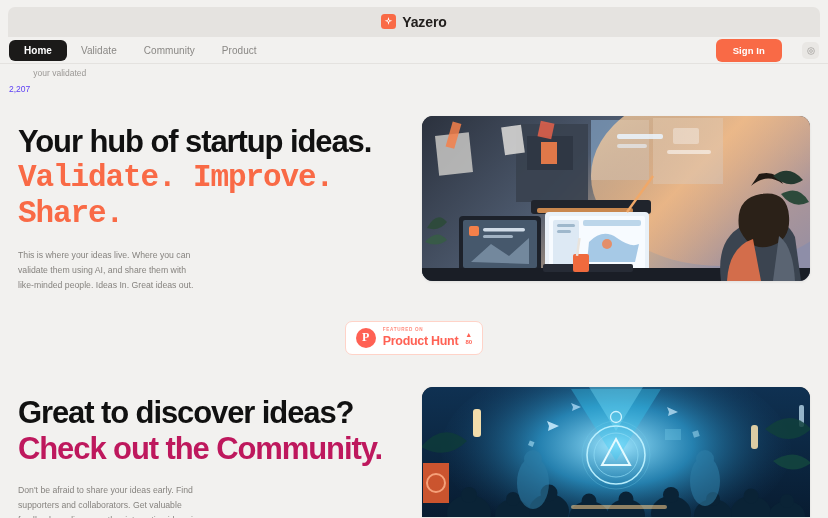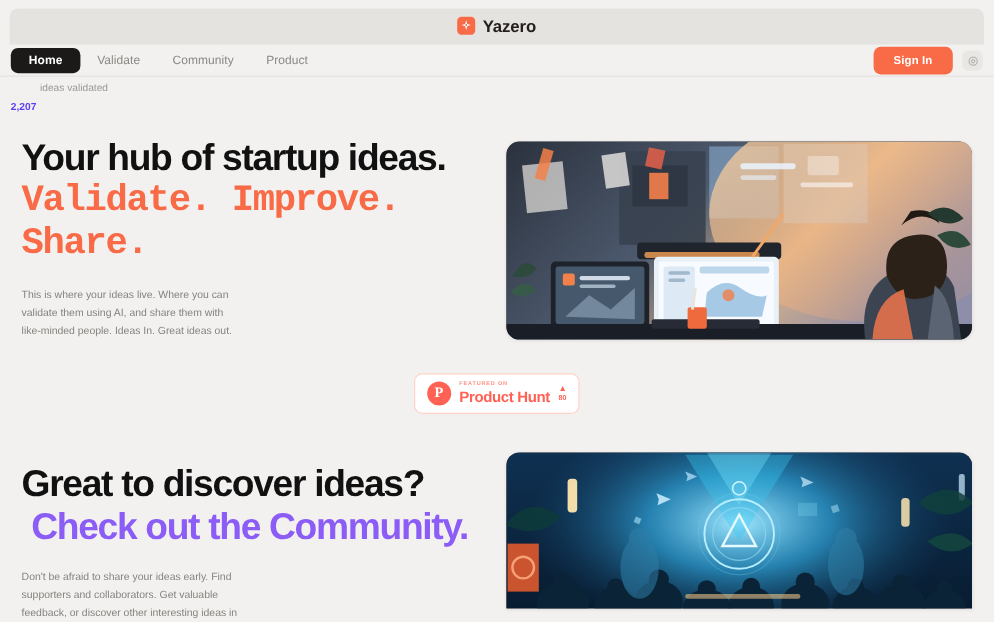--- a/index.html
+++ b/index.html
@@ -69,21 +69,21 @@
   .nav-item.active {
     background: #1b1a19;
     color: #ffffff;
     font-weight: 600;
     padding: 5px 15px;
   }
   .nav-right {
     margin-left: auto;
     display: flex;
     align-items: center;
-    gap: 8px;
+    gap: 20px;
   }
   .signin-btn {
     background: #f96a46;
     color: #fff;
     font-size: 9.5px;
     font-weight: 700;
     border: none;
     border-radius: 6px;
     padding: 6px 17px;
     cursor: pointer;
@@ -100,44 +100,44 @@
 
   
   .stat-strip {
     height: 18px;
     display: flex;
     align-items: center;
     padding: 0 9px;
     font-size: 8.5px;
     background: #f2f1ef;
   }
-  .stat-num { color: #5b3df5; font-weight: 700; margin-right: 3px; margin-top: 32px; }
+  .stat-num { color: #5b3df5; font-weight: 400; margin-right: 3px; margin-top: 32px; }
   .stat-label { color: #9b9895; }
 
   
   .section {
     display: flex;
     align-items: flex-start;
     padding: 0 18px;
     gap: 24px;
   }
-  .sec-hero { margin-top: 24px; align-items: flex-end; }
+  .sec-hero { margin-top: 34px; }
   .sec-community { margin-top: 32px; }
   .col-text { width: 380px; flex: none; padding-top: 8px; }
   .col-media { flex: 1; }
 
   h1 {
     font-size: 31px;
     line-height: 1.16;
     letter-spacing: -1.1px;
     font-weight: 700;
     color: #111111;
   }
   h1 .accent-orange { color: #f96a46; display: block; font-family: Liberation Mono, monospace; }
-  h1 .accent-purple { color: #8b5cf6; display: block; text-align: center; }
+  h1 .accent-purple { color: #be185d; display: block; }
 
   .lede {
     margin-top: 16px;
     font-size: 8.7px;
     line-height: 1.72;
     color: #86837f;
     max-width: 180px;
   }
 
   .cta {
@@ -237,21 +237,21 @@
       <svg viewBox="0 0 16 16" width="10" height="10" aria-hidden="true">
         <circle cx="8" cy="8" r="5.4" fill="none" stroke="currentColor" stroke-width="1.1"></circle>
         <circle cx="8" cy="8" r="2.2" fill="none" stroke="currentColor" stroke-width="1.1"></circle>
       </svg>
     </div>
   </div>
 </div>
 
 <div class="stat-strip">
   <span class="stat-num">2,207</span>
-  <span class="stat-label">ideas validated</span>
+  <span class="stat-label">your validated</span>
 </div>
 
 <div class="section sec-hero">
   <div class="col-text">
     <h1>
       <span>Your hub of startup ideas.</span>
       <span class="accent-orange">Validate. Improve. Share.</span>
     </h1>
     <p class="lede">This is where your ideas live. Where you can validate them using AI, and share them with like-minded people. Ideas In. Great ideas out.</p>
   </div>

